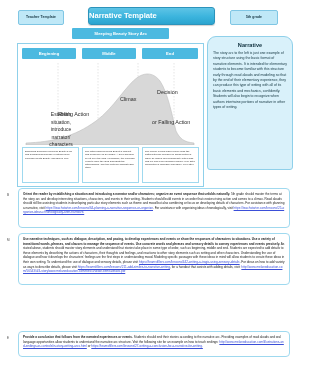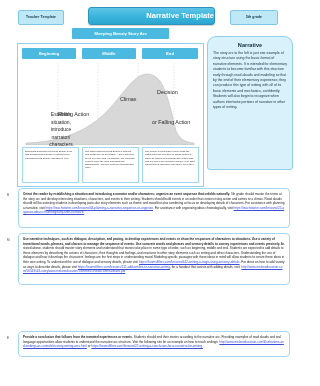--- a/index.html
+++ b/index.html
@@ -30,21 +30,21 @@
 
   #main-title{
     position:absolute;left:88px;top:7px;width:125px;height:16px;
     background:linear-gradient(180deg,#5ec4e6 0%,#3bb4dd 55%,#2ba4cf 100%);
     border:1px solid #2c93bb;
     border-radius:3px;
     color:#ffffff;
     font-size:7.6px;
     font-weight:700;
     line-height:16px;
-    text-align:right;
+    text-align:left;
     box-shadow:0 1px 1px rgba(0,0,0,.18);
   }
   #story-arc-title{
     position:absolute;left:72px;top:28px;width:97px;height:11px;
     background:#4cb9e0;
     color:#ffffff;
     font-size:4.2px;font-weight:700;line-height:11px;text-align:center;
     border-radius:1px;
   }
 

